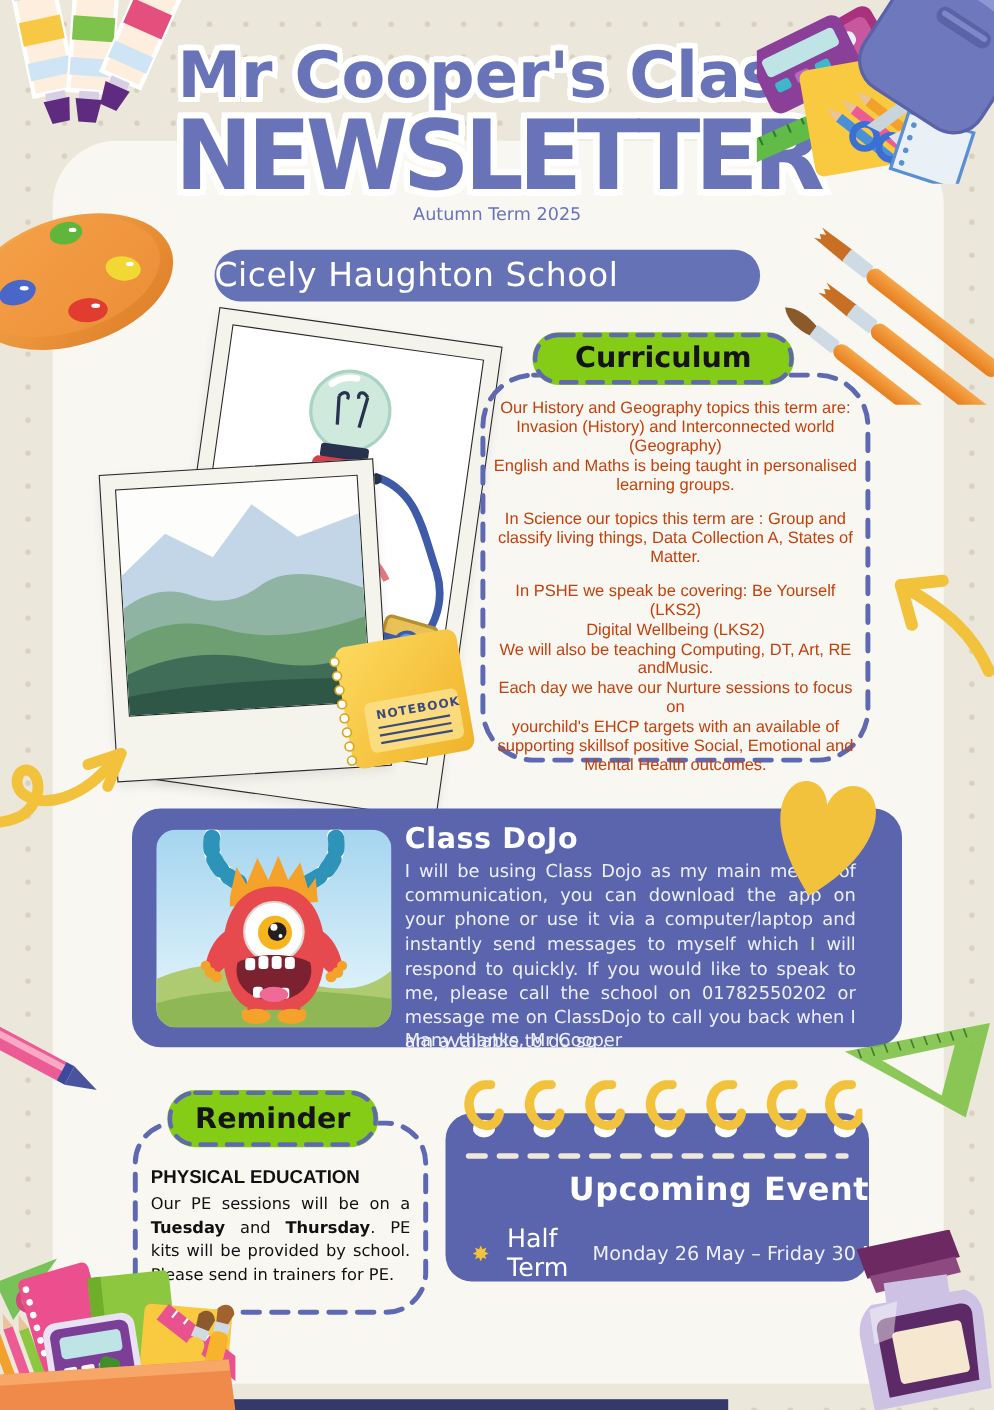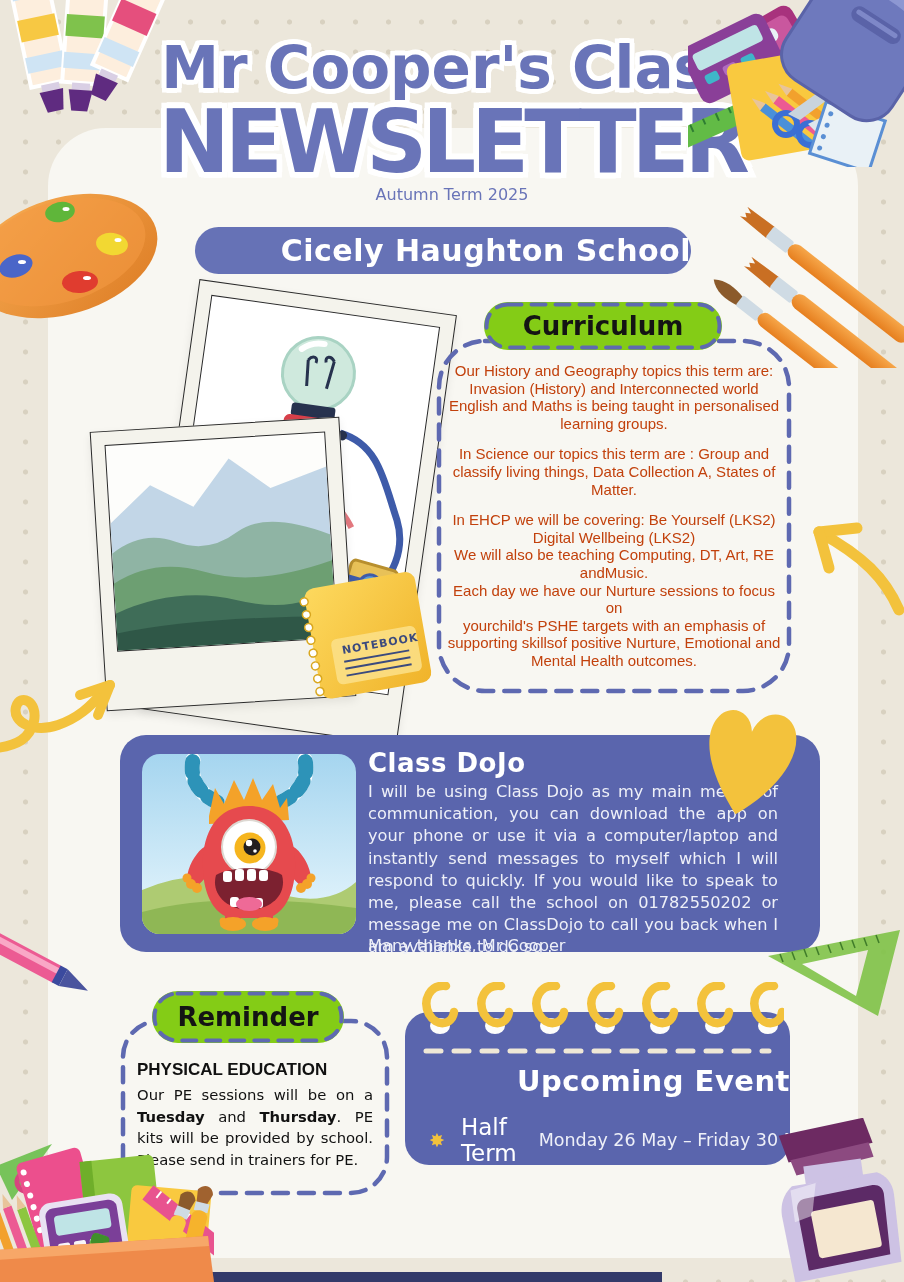--- a/index.html
+++ b/index.html
@@ -22,22 +22,22 @@
     text-shadow:-4px -4px 0 #fff,4px -4px 0 #fff,-4px 4px 0 #fff,4px 4px 0 #fff,0 -5px 0 #fff,0 5px 0 #fff,-5px 0 0 #fff,5px 0 0 #fff;
   }
   .title2{
     margin-top:-12px;font-size:88px;font-weight:800;color:#6974b8;letter-spacing:-5px;transform:scaleX(.96);
     -webkit-text-stroke:11px #fff;paint-order:stroke fill;
     text-shadow:-5px -5px 0 #fff,5px -5px 0 #fff,-5px 5px 0 #fff,5px 5px 0 #fff,0 -6px 0 #fff,0 6px 0 #fff,-6px 0 0 #fff,6px 0 0 #fff;
   }
   .subtitle{margin-top:-8px;font-size:16px;font-weight:400;color:#6974b8;}
   .banner{
     position:absolute;left:195px;top:227px;width:496px;height:47px;border-radius:24px;
-    background:#6672b6;display:flex;align-items:center;justify-content:flex-end;
-    color:#fff;font-size:30px;font-weight:700;letter-spacing:.5px;
+    background:#6672b6;display:flex;align-items:center;justify-content:flex-start;
+    color:#fff;font-size:30px;font-weight:400;letter-spacing:.5px;
   }
   
   .polaroid{background:#f4f3ec;border:1.5px solid #2a2a2a;box-shadow:0 4px 10px rgba(0,0,0,.08);}
   .pol-back{left:168px;top:295px;width:258px;height:432px;transform:rotate(8deg);z-index:3;}
   .pol-front{left:98px;top:424px;width:248px;height:278px;transform:rotate(-3.5deg);z-index:4;}
   .pol-back svg,.pol-front svg{position:absolute;left:13px;top:13px;border:1.5px solid #2a2a2a;}
   .notebook{left:298px;top:578px;z-index:5;transform:rotate(-10deg);}
   
   .dash-svg{position:absolute;left:0;top:0;}
   .curriculum{left:436px;top:338px;width:356px;height:356px;z-index:5;}
@@ -284,34 +284,35 @@
   </g>
 </svg>
 
 <div class="abs curriculum">
   <svg class="dash-svg" width="356" height="356">
     <rect x="3" y="3" width="350" height="350" rx="46" fill="none" stroke="#5e69b1" stroke-width="4.5" stroke-dasharray="15 11" stroke-linecap="round"></rect>
   </svg>
   <div class="cur-body">
       <div class="cur-line">Our History and Geography topics this term are:</div>
       <div class="cur-line">Invasion (History) and Interconnected world</div>
+      <div class="cur-line">(Geography)</div>
       <div class="cur-line">English and Maths is being taught in personalised</div>
       <div class="cur-line">learning groups.</div>
       <div class="cur-line gap"></div>
       <div class="cur-line">In Science our topics this term are : Group and</div>
       <div class="cur-line">classify living things, Data Collection A, States of</div>
       <div class="cur-line">Matter.</div>
       <div class="cur-line gap"></div>
-      <div class="cur-line">In EHCP we will be covering:  Be Yourself (LKS2)</div>
+      <div class="cur-line">In PSHE we speak be covering:  Be Yourself (LKS2)</div>
       <div class="cur-line">Digital Wellbeing (LKS2)</div>
       <div class="cur-line">We will also be teaching Computing, DT, Art, RE</div>
       <div class="cur-line">andMusic.</div>
       <div class="cur-line">Each day we have our Nurture sessions to focus on</div>
-      <div class="cur-line">yourchild's PSHE targets with an emphasis of</div>
-      <div class="cur-line">supporting skillsof positive Nurture, Emotional and</div>
+      <div class="cur-line">yourchild's EHCP targets with an available of</div>
+      <div class="cur-line">supporting skillsof positive Social, Emotional and</div>
       <div class="cur-line">Mental Health outcomes.</div>
     </div>
 </div>
 <div class="sec-pill cur-pill">
   <svg class="dash-svg" width="238" height="48">
       <rect x="2.5" y="2.5" width="233" height="43" rx="21" fill="none" stroke="#5e69b1" stroke-width="4" stroke-dasharray="14 10" stroke-linecap="round"></rect>
     </svg>
   <span>Curriculum</span>
 </div>
 

